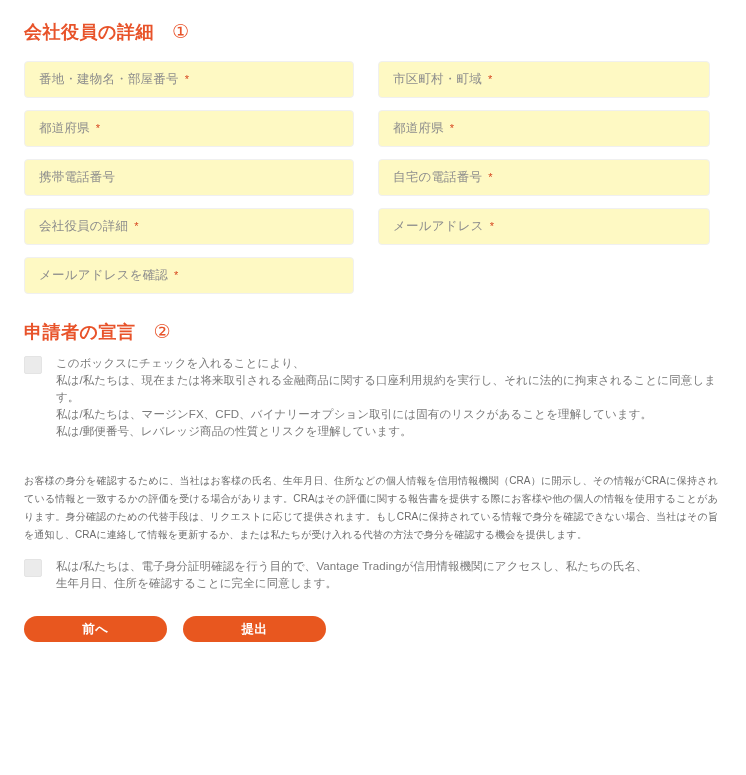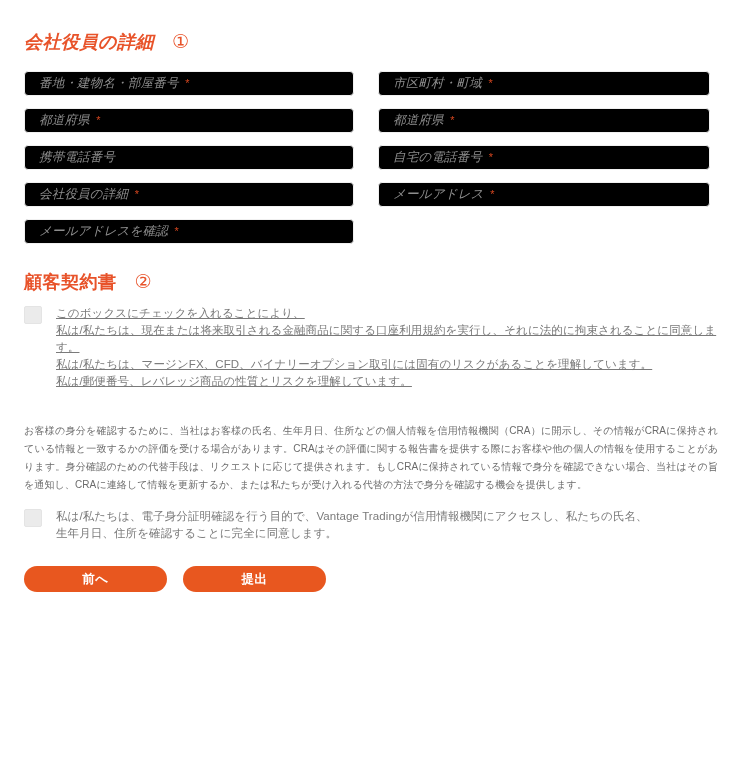--- a/index.html
+++ b/index.html
@@ -43,24 +43,24 @@
 
   
   .form-grid {
     display: grid;
     grid-template-columns: 330px 332px;
     column-gap: 24px;
     row-gap: 12px;
     margin-top: 20px;
   }
   .field {
-    background: #000000;
+    background: #fef9c3;
     border: 1px solid #f0f0f0;
     border-radius: 4px;
-    height: 25px;
+    height: 37px;
     box-sizing: border-box;
     display: flex;
     align-items: center;
     padding: 0 14px;
     cursor: text;
   }
   .field .ph {
     font-size: 12.5px;
     color: #8d8d8d;
     letter-spacing: .2px;
@@ -115,21 +115,20 @@
     margin-right: 14px;
     margin-top: 1px;
     cursor: pointer;
   }
   .consent-text { padding-top: 0px; }
   .consent-text .cline {
     font-size: 11.5px;
     line-height: 17px;
     color: #7a7a7a;
     letter-spacing: .1px;
-    text-decoration: underline;
   }
   .consent-text .cwrap {
     font-size: 11.5px;
     line-height: 17px;
     color: #7a7a7a;
     max-width: 600px;
     letter-spacing: .1px;
   }
 
   
@@ -148,21 +147,21 @@
     display: flex;
     align-items: center;
     justify-content: center;
     border: none;
     cursor: pointer;
     font-family: inherit;
     letter-spacing: .5px;
   }
   .btn + .btn { margin-left: 16px; }
 
-  .s1 { padding-top: 32px; font-style: italic; }
+  .s1 { padding-top: 22px; }
   .s2 { padding-top: 28px; }
   .s3 { padding-top: 26px; }
 </style>
 </head>
 <body>
 
 <div class="page">
 
   <div class="s1">
     <div class="section-head">
@@ -209,21 +208,21 @@
 
       <div class="field">
         <span class="ph">メールアドレスを確認</span>
         <span class="req">*</span>
       </div>
     </div>
   </div>
 
   <div class="s2">
     <div class="section-head">
-      <span class="sec-title">顧客契約書</span>
+      <span class="sec-title">申請者の宣言</span>
       <span class="sec-num">②</span>
     </div>
 
 
     <div class="consent-row">
       <div class="checkbox"></div>
       <div class="consent-text">
         <div class="cline">このボックスにチェックを入れることにより、</div>
         <div class="cline">私は/私たちは、現在または将来取引される金融商品に関する口座利用規約を実行し、それに法的に拘束されることに同意します。</div>
         <div class="cline">私は/私たちは、マージンFX、CFD、バイナリーオプション取引には固有のリスクがあることを理解しています。</div>

